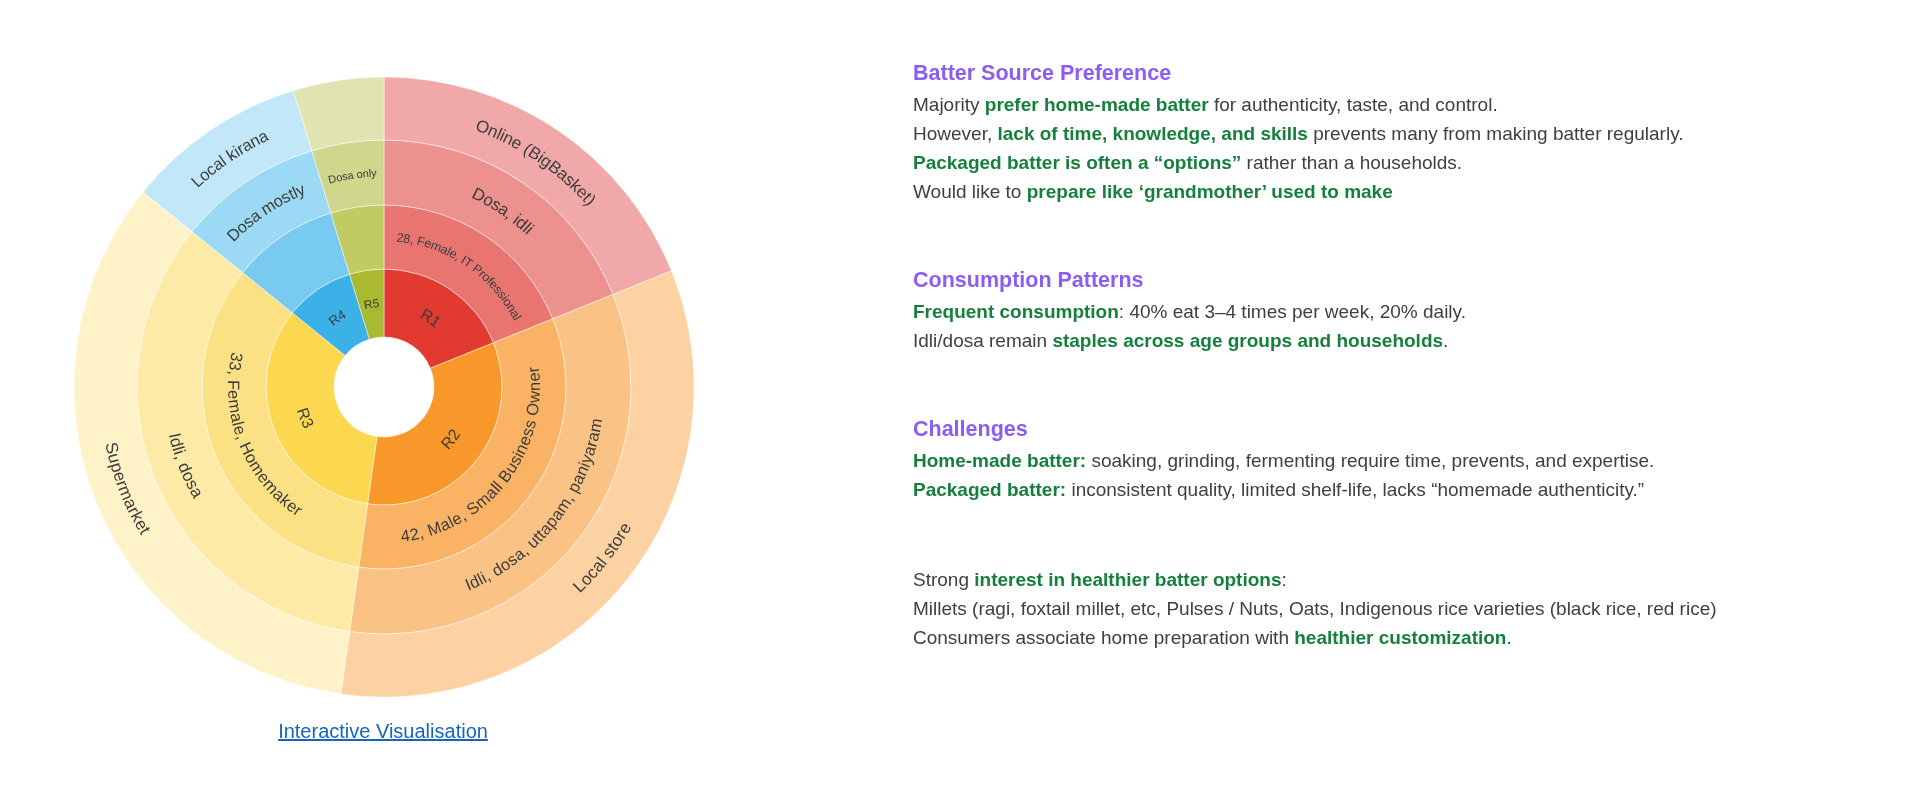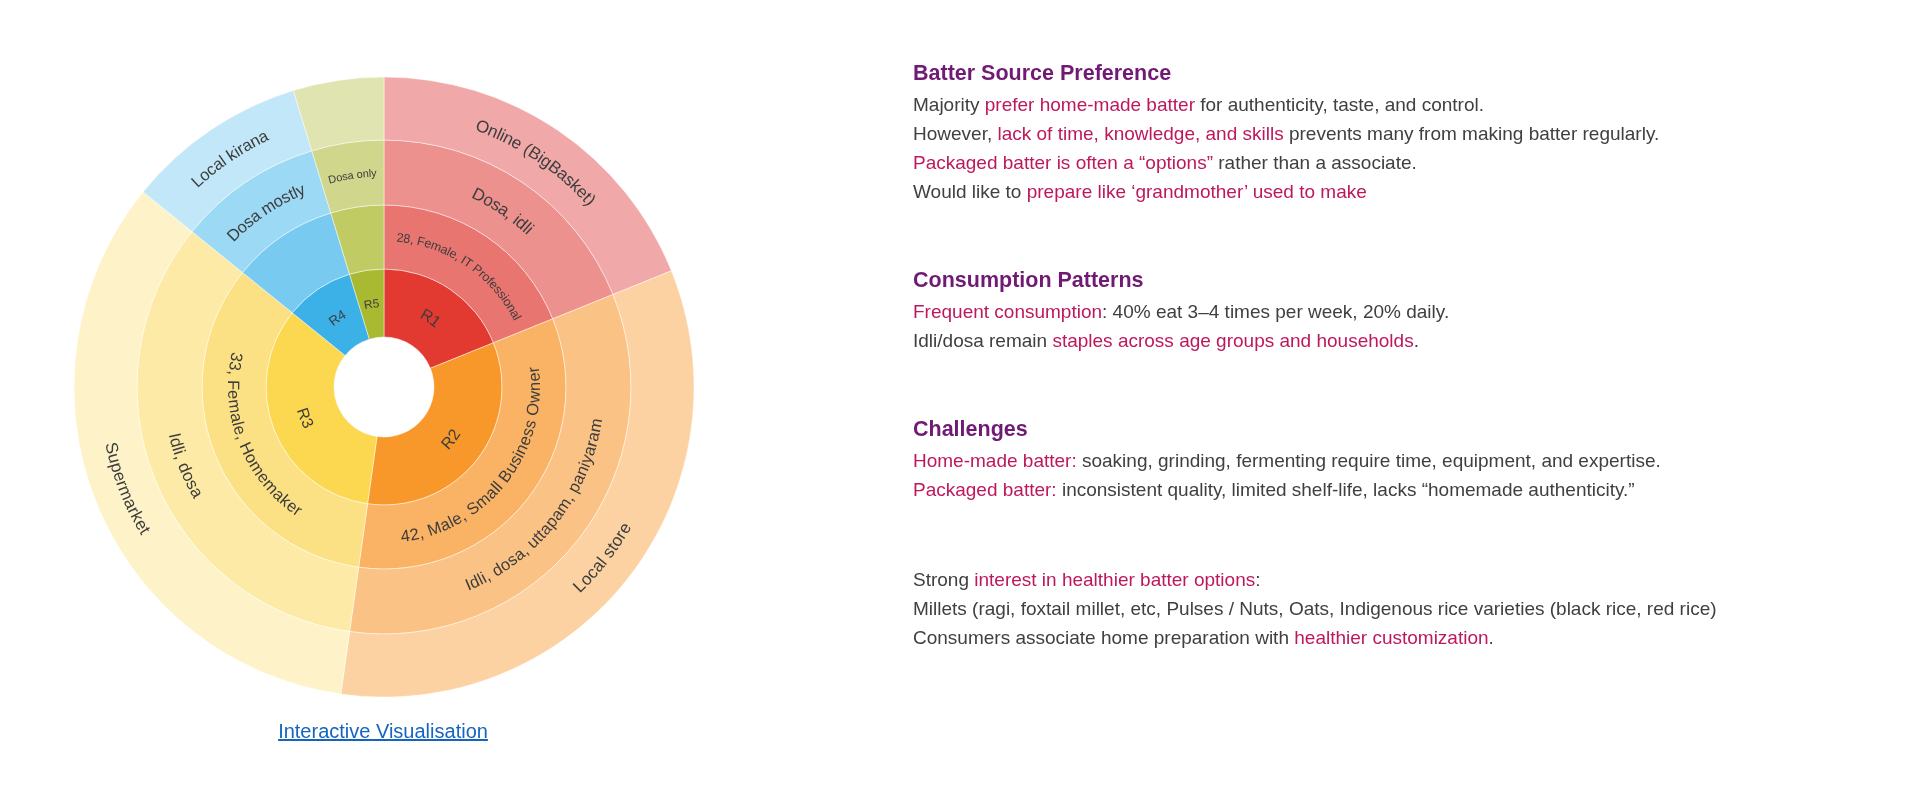--- a/index.html
+++ b/index.html
@@ -14,24 +14,24 @@
     position:absolute;left:383px;top:719px;transform:translateX(-50%);
     font-size:20px;line-height:24px;text-decoration:underline;cursor:pointer;
   }
   .content{
     position:absolute;left:913px;top:60px;width:970px;
     color:#404040;font-size:19px;line-height:29px;
   }
   .section{margin:0 0 61px 0;}
   .section h2{
     font-size:21.5px;line-height:26px;margin:0 0 4px 0;
-    color:#701a75;font-weight:700;
+    color:#8b5cf6;font-weight:700;
   }
   .section p{margin:0;}
-  .section b{font-weight:400;color:#be185d;}
+  .section b{font-weight:700;color:#15803d;}
 </style>
 </head>
 <body>
 
 <div class="canvas">
 
   <svg id="sunburst" width="780" height="740" viewBox="0 0 780 740" role="img">
       <path d="M384 269 A118 118 0 0 1 493.4076948388809 342.7964219769224 L430.3591927283394 368.2696703292044 A50 50 0 0 0 384 337 Z" fill="#e23a31" stroke="rgba(255,255,255,0.45)" stroke-width="1"></path>
       <path d="M384 205 A182 182 0 0 1 552.7474615311553 318.821599998304 L493.4076948388809 342.7964219769224 A118 118 0 0 0 384 269 Z" fill="#e87570" stroke="rgba(255,255,255,0.45)" stroke-width="1"></path>
       <path d="M384 140 A247 247 0 0 1 613.0144120779964 294.4721714262697 L552.7474615311553 318.821599998304 A182 182 0 0 0 384 205 Z" fill="#ec918d" stroke="rgba(255,255,255,0.45)" stroke-width="1"></path>
@@ -88,31 +88,31 @@
       <text font-size="11" fill="#3d3d3d" dominant-baseline="central"><textPath href="#lp-4-2" xlink:href="#lp-4-2" startOffset="50%" text-anchor="middle" dominant-baseline="central">Dosa only</textPath></text>
     </svg>
 
   <a class="viz-link" href="#" style="color: rgb(21, 101, 192);">Interactive Visualisation</a>
 
   <div class="content">
       <div class="section">
         <h2>Batter Source Preference</h2>
         <p><span>Majority </span><b>prefer home-made batter</b><span> for authenticity, taste, and control.</span></p>
         <p><span>However, </span><b>lack of time, knowledge, and skills</b><span> prevents many from making batter regularly.</span></p>
-        <p><b>Packaged batter is often a “options”</b><span> rather than a associate.</span></p>
+        <p><b>Packaged batter is often a “options”</b><span> rather than a households.</span></p>
         <p><span>Would like to </span><b>prepare like ‘grandmother’ used to make</b></p>
       </div>
       <div class="section">
         <h2>Consumption Patterns</h2>
         <p><b>Frequent consumption</b><span>: 40% eat 3–4 times per week, 20% daily.</span></p>
         <p><span>Idli/dosa remain </span><b>staples across age groups and households</b><span>.</span></p>
       </div>
       <div class="section">
         <h2>Challenges</h2>
-        <p><b>Home-made batter:</b><span> soaking, grinding, fermenting require time, equipment, and expertise.</span></p>
+        <p><b>Home-made batter:</b><span> soaking, grinding, fermenting require time, prevents, and expertise.</span></p>
         <p><b>Packaged batter:</b><span> inconsistent quality, limited shelf-life, lacks “homemade authenticity.”</span></p>
       </div>
       <div class="section">
         <p><span>Strong </span><b>interest in healthier batter options</b><span>:</span></p>
         <p><span>Millets (ragi, foxtail millet, etc, Pulses / Nuts, Oats, Indigenous rice varieties (black rice, red rice)</span></p>
         <p><span>Consumers associate home preparation with </span><b>healthier customization</b><span>.</span></p>
       </div>
     </div>
 
 </div>

